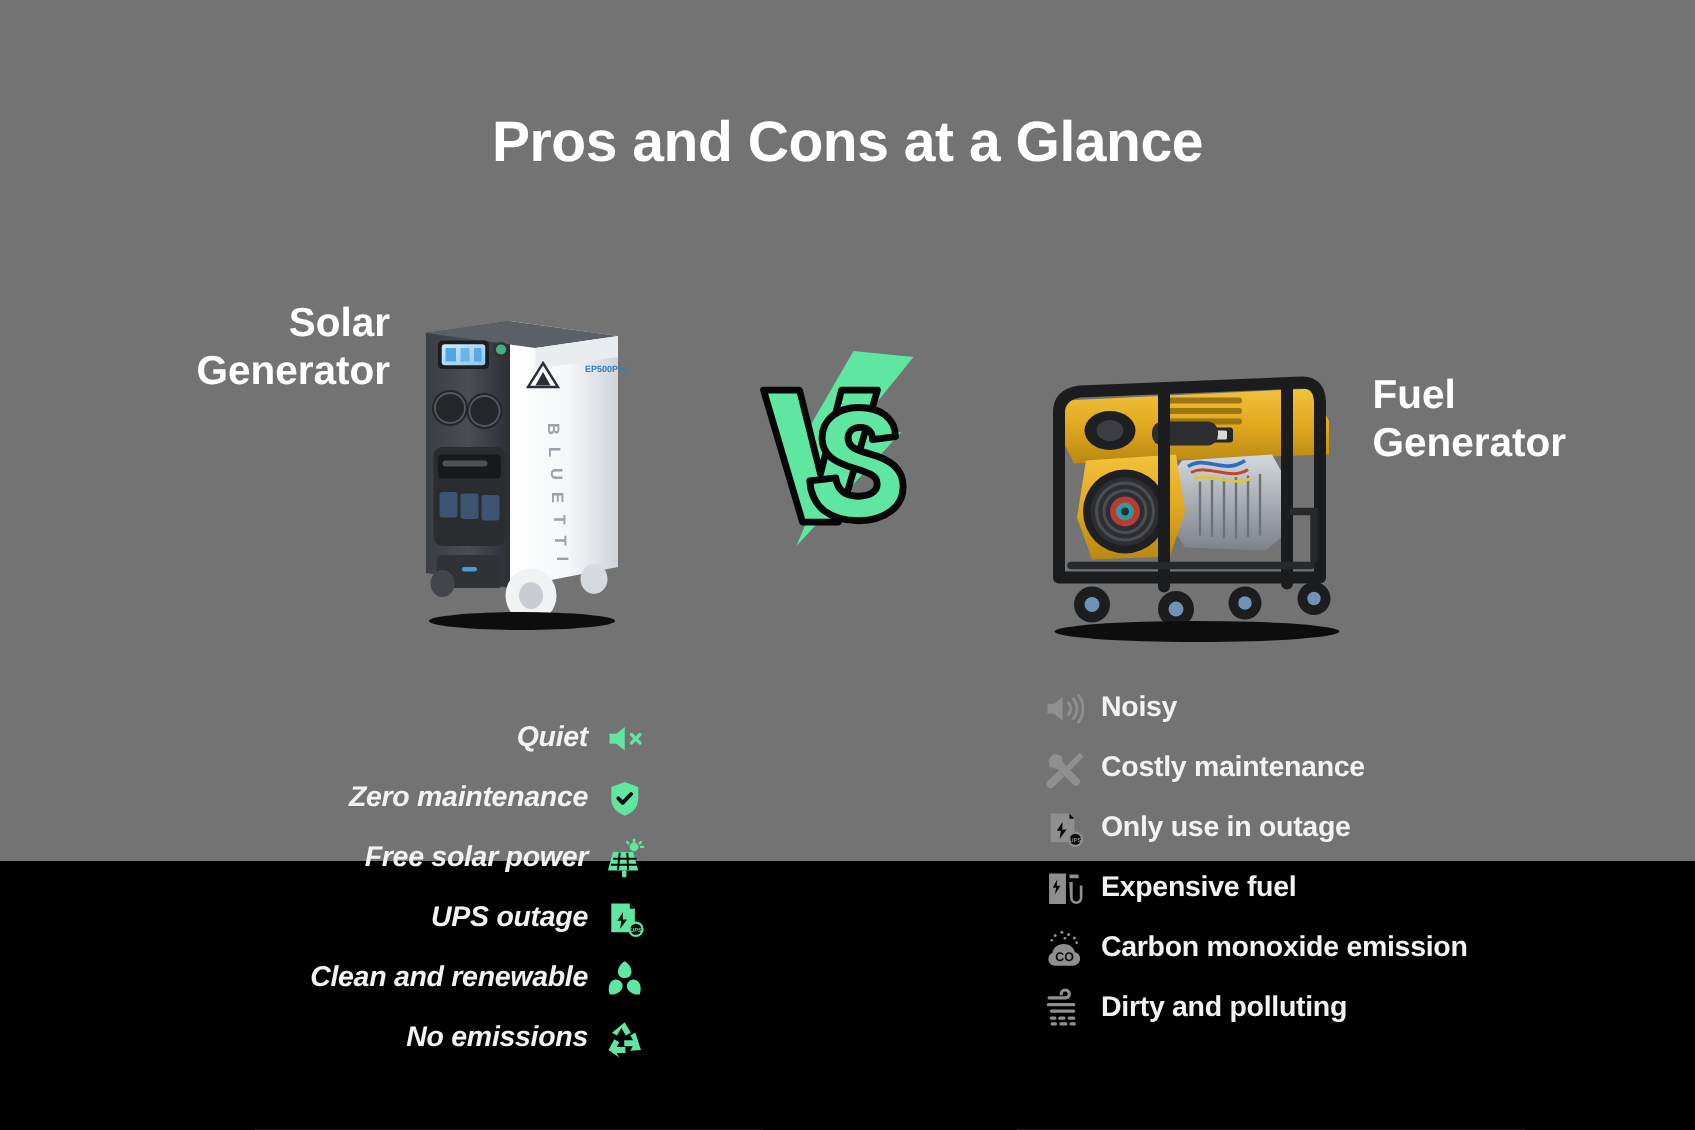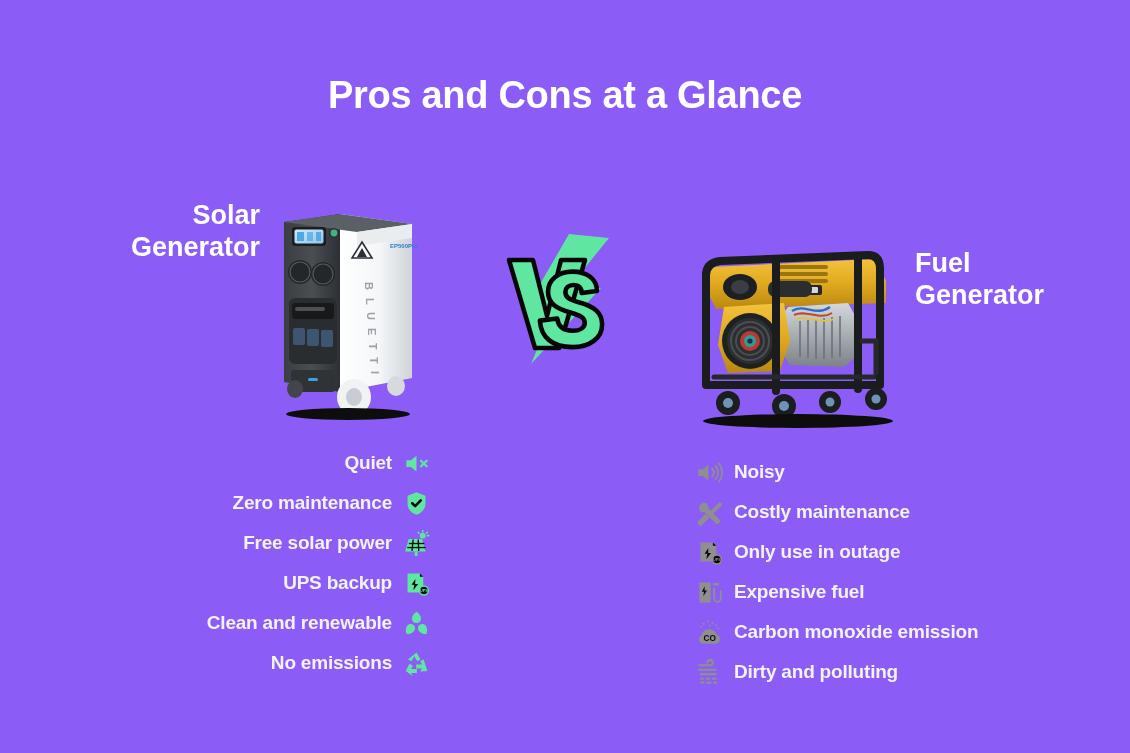--- a/index.html
+++ b/index.html
@@ -10,22 +10,22 @@
   body {
     width: 1130px;
     height: 753px;
     overflow: hidden;
     font-family: "Liberation Sans", sans-serif;
     color: #ffffff;
   }
   .stage {
     position: relative;
     width: 1130px;
-    height: 753px;
-    background: #8b5cf6;
+    height: 574px;
+    background: #737373;
   }
 
   
   .page-title {
     position: absolute;
     top: 74px;
     left: 0;
     width: 1130px;
     text-align: center;
     font-size: 38px;
@@ -49,21 +49,21 @@
   
   .product { position: absolute; }
   #solar-product { left: 262px; top: 186px; width: 180px; height: 235px; }
   #fuel-product  { left: 680px; top: 245px; width: 235px; height: 185px; }
 
   
   #vs-badge { position: absolute; left: 497px; top: 232px; width: 130px; height: 135px; }
 
   
   .feature-list { position: absolute; }
-  #solar-features { left: 40px;  top: 443px; width: 390px; }
+  #solar-features { left: 40px;  top: 472px; width: 390px; font-style: italic; }
   #fuel-features  { left: 696px; top: 452px; width: 420px; }
 
   .feature-row {
     display: flex;
     align-items: center;
     height: 40px;
   }
   #solar-features .feature-row { justify-content: flex-end; }
   #fuel-features  .feature-row { justify-content: flex-start; }
 
@@ -302,21 +302,21 @@
           <line x1="5.2" y1="12" x2="19" y2="12"></line>
           <line x1="3.8" y1="15.6" x2="20" y2="15.6"></line>
           <line x1="9" y1="8.4" x2="8" y2="18.6"></line>
           <line x1="13.5" y1="8.4" x2="14" y2="18.6"></line>
         </g>
         <rect x="10.4" y="19" width="2.6" height="4" rx="0.6"></rect>
       </svg>
     </div>
 
     <div class="feature-row">
-      <span class="feature-label">UPS backup</span>
+      <span class="feature-label">UPS outage</span>
       <svg class="feature-icon ico-pro" viewBox="0 0 24 24">
         <path d="M4 3h11l3 3v14H4z"></path>
         <path d="M15 3v3h3" fill="#0b0b0b"></path>
         <path d="M11 8l-3.4 5.2h2.4L9.2 18l4.2-5.6h-2.6z" fill="#0b0b0b"></path>
         <circle cx="18.6" cy="18.2" r="4.6"></circle>
         <circle cx="18.6" cy="18.2" r="3.3" fill="#0b0b0b"></circle>
         <text x="18.6" y="19.7" text-anchor="middle" fill="#5fe6a0" font-family="Liberation Sans, sans-serif" font-size="3.4" font-weight="700">UPS</text>
       </svg>
     </div>
 

